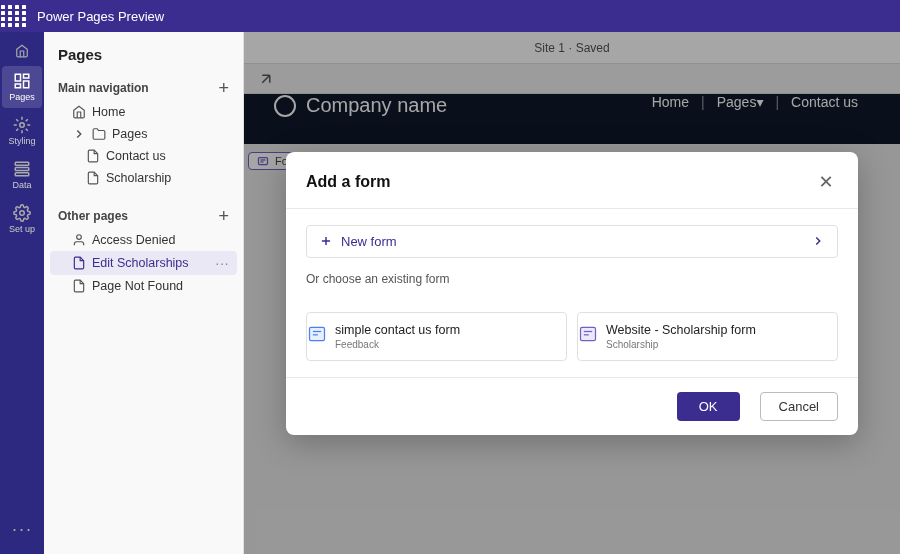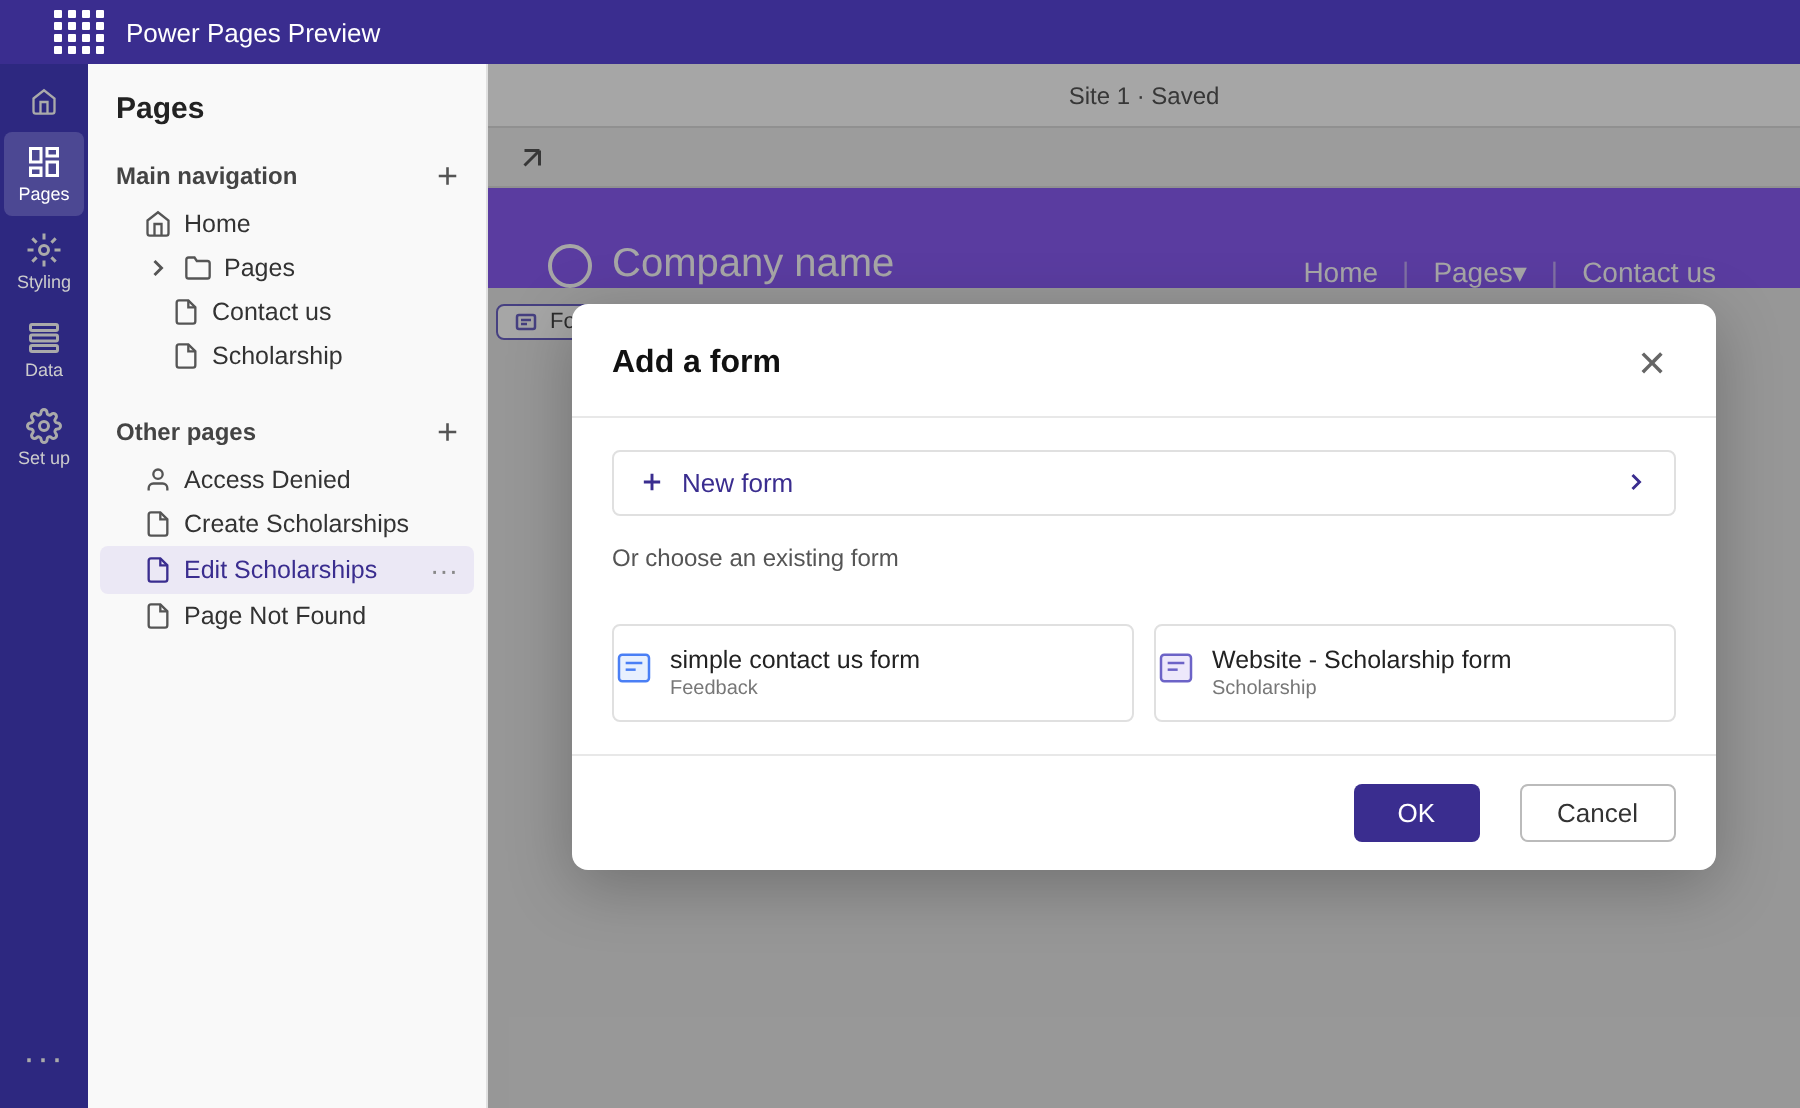--- a/index.html
+++ b/index.html
@@ -4,21 +4,21 @@
   <style>
     * { box-sizing: border-box; margin: 0; padding: 0; }
     body { font-family: 'Segoe UI', sans-serif; font-size: 13px; background: #f3f3f3; overflow: hidden; }
 
     
     .topbar {
       height: 32px;
       background: #3a2d8f;
       display: flex;
       align-items: center;
-      padding: 0 27px;
+      padding: 0 1px;
       gap: 10px;
       color: white;
     }
     .topbar-grid-icon { display: grid; grid-template-columns: repeat(4,5px); gap: 2px; }
     .topbar-grid-icon span { width: 4px; height: 4px; background: white; display: block; border-radius: 0.5px; }
     .topbar-title { font-size: 13px; font-weight: 500; color: white; }
 
     
     .main-layout { display: flex; height: calc(554px - 32px); }
 
@@ -126,24 +126,24 @@
     }
     .toolbar-icon { width: 20px; height: 20px; display: flex; align-items: center; justify-content: center; cursor: pointer; color: #444; }
 
     
     .website-preview {
       position: absolute;
       top: 62px; left: 0; right: 0; bottom: 0;
       overflow: hidden;
     }
     .preview-header {
-      background: #8b5cf6;
+      background: #0f172a;
       height: 50px;
       display: flex;
-      align-items: flex-end;
+      align-items: flex-start;
       padding: 0 30px;
       justify-content: space-between;
     }
     .preview-logo { display: flex; align-items: center; gap: 10px; color: white; font-size: 20px; font-weight: 300; }
     .preview-logo-circle { width: 22px; height: 22px; border-radius: 50%; border: 2px solid white; }
     .preview-nav { display: flex; align-items: center; gap: 0; color: white; font-size: 14px; }
     .preview-nav-item { padding: 0 12px; color: white; }
     .preview-nav-sep { color: rgba(255,255,255,0.5); }
 
     .preview-body { background: #e9e9e9; padding: 20px; height: calc(100% - 50px); position: relative; }
@@ -373,27 +373,20 @@
       <button class="nav-add-btn">+</button>
     </div>
 
     <div class="nav-tree">
       <div class="nav-item nav-item-indent">
         <svg viewBox="0 0 24 24" fill="none" stroke="#555" stroke-width="2">
             <path d="M20 21v-2a4 4 0 0 0-4-4H8a4 4 0 0 0-4 4v2"></path>
             <circle cx="12" cy="7" r="4"></circle>
           </svg>
         <span>Access Denied</span>
-      </div>
-      <div class="nav-item nav-item-indent">
-        <svg viewBox="0 0 24 24" fill="none" stroke="#555" stroke-width="2">
-            <path d="M14 2H6a2 2 0 0 0-2 2v16a2 2 0 0 0 2 2h12a2 2 0 0 0 2-2V8z"></path>
-            <polyline points="14 2 14 8 20 8"></polyline>
-          </svg>
-        <span>Create Scholarships</span>
       </div>
       <div class="nav-item nav-item-indent active">
         <svg viewBox="0 0 24 24" fill="none" stroke="#3a2d8f" stroke-width="2">
             <path d="M14 2H6a2 2 0 0 0-2 2v16a2 2 0 0 0 2 2h12a2 2 0 0 0 2-2V8z"></path>
             <polyline points="14 2 14 8 20 8"></polyline>
           </svg>
         <span>Edit Scholarships</span>
         <span class="nav-item-more">···</span>
       </div>
       <div class="nav-item nav-item-indent">

